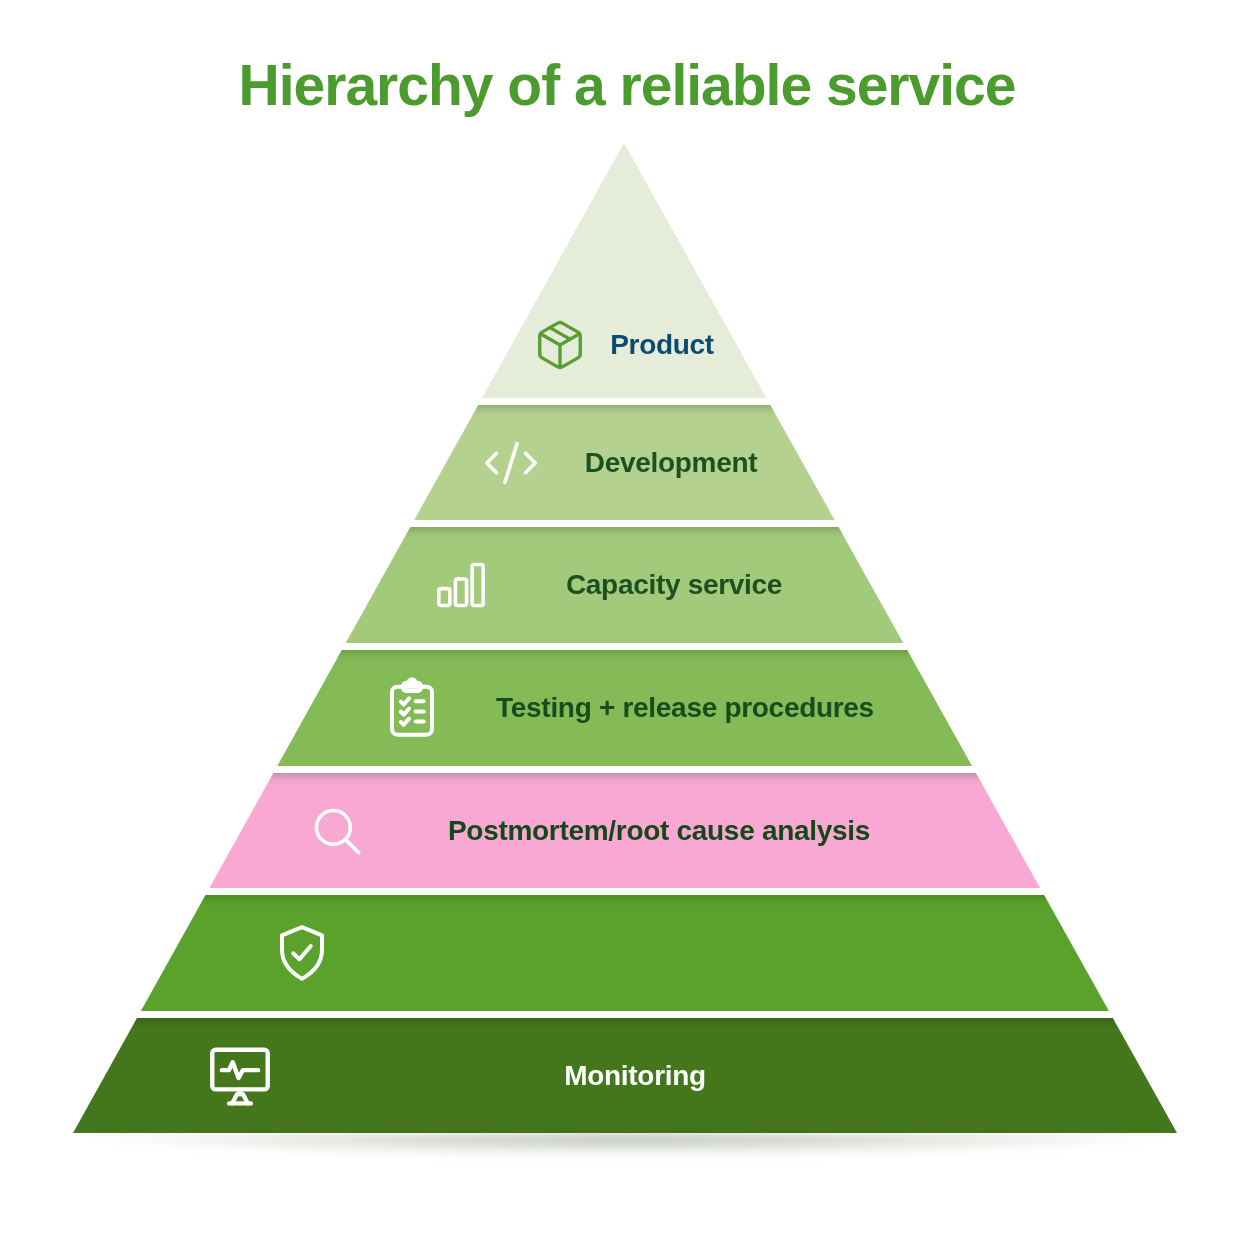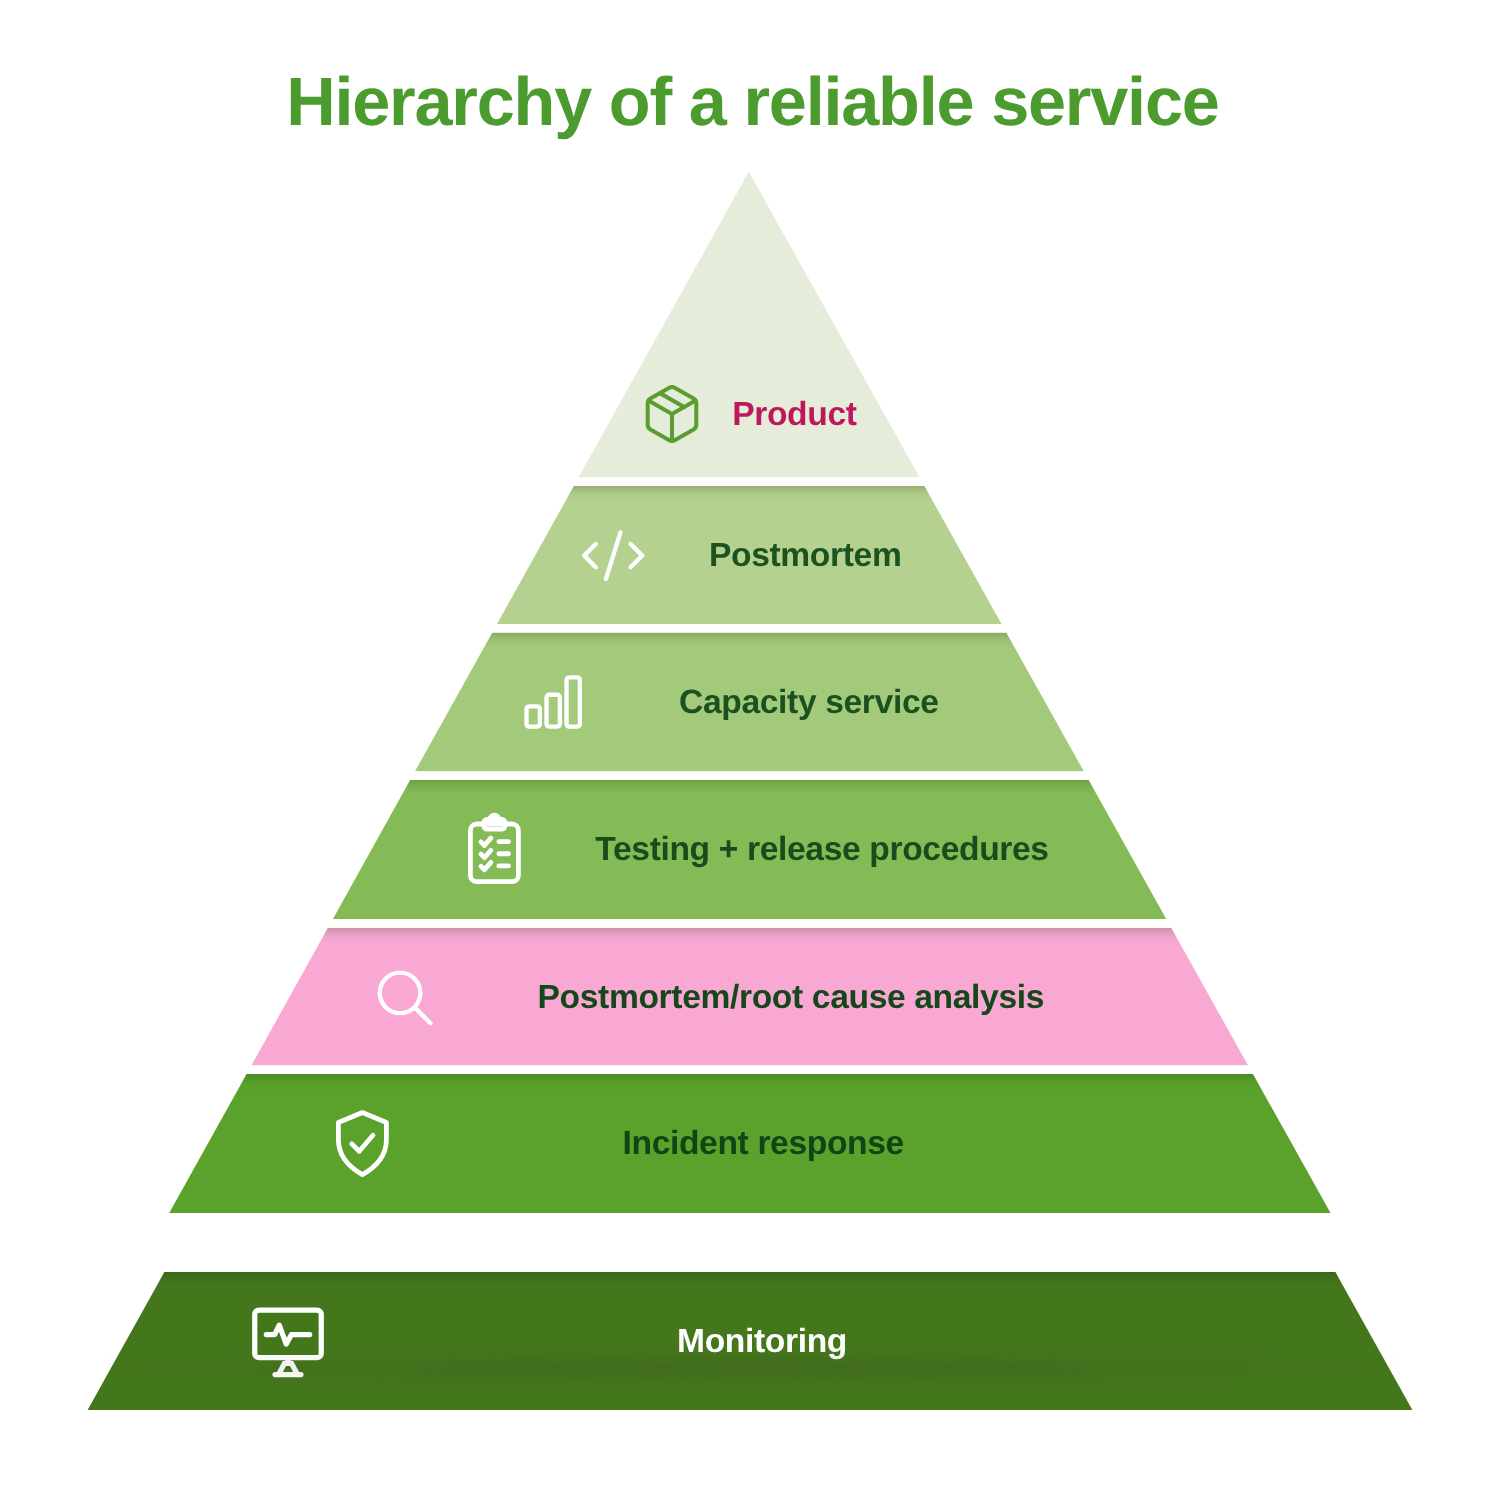--- a/index.html
+++ b/index.html
@@ -33,31 +33,31 @@
   <div id="pyramid">
       <div class="band" style="top: 143px; height: 255px; background: rgb(230, 236, 218); clip-path: polygon(624px 0px, 766.4px 255px, 482.1px 255px);">
         <span class="icon" style="left: 533px; top: 175px; height: 54px; width: 54px; color: rgb(90, 158, 51);">
           <svg viewBox="0 0 24 24" fill="none" stroke="currentColor" stroke-width="1.5" stroke-linecap="round" stroke-linejoin="round">
             <path d="M21 8a2 2 0 0 0-1-1.73l-7-4a2 2 0 0 0-2 0l-7 4A2 2 0 0 0 3 8v8a2 2 0 0 0 1 1.73l7 4a2 2 0 0 0 2 0l7-4A2 2 0 0 0 21 16Z"></path>
             <path d="m3.3 7 8.7 5 8.7-5"></path>
             <path d="M12 22V12"></path>
             <path d="m7.5 4.27 9 5.15"></path>
           </svg>
         </span>
-        <span class="label" style="left: 662px; top: 202px; color: #be185d;">Product</span>
+        <span class="label" style="left: 662px; top: 202px; color: #0c4a6e;">Product</span>
       </div>
       <div class="band shaded" style="top: 405px; height: 115px; background: rgb(181, 209, 144); clip-path: polygon(478.2px 0px, 770.3px 0px, 834.6px 115px, 414.2px 115px);">
         <span class="icon" style="left: 482px; top: 28.5px; height: 58px; width: 58px; color: rgb(255, 255, 255);">
           <svg viewBox="0 0 24 24" fill="none" stroke="currentColor" stroke-width="1.5" stroke-linecap="round" stroke-linejoin="round">
             <path d="m18 16 4-4-4-4"></path>
             <path d="m6 8-4 4 4 4"></path>
             <path d="m14.5 4-5 16"></path>
           </svg>
         </span>
-        <span class="label" style="left: 671px; top: 57.5px; color: rgb(28, 82, 32);">Postmortem</span>
+        <span class="label" style="left: 671px; top: 57.5px; color: rgb(28, 82, 32);">Development</span>
       </div>
       <div class="band shaded" style="top: 527px; height: 116px; background: rgb(163, 201, 123); clip-path: polygon(410.3px 0px, 838.5px 0px, 903.3px 116px, 345.7px 116px);">
         <span class="icon" style="left: 432px; top: 29px; height: 58px; width: 58px; color: rgb(255, 255, 255);">
           <svg viewBox="0 0 24 24" fill="none" stroke="currentColor" stroke-width="1.5" stroke-linecap="round" stroke-linejoin="round">
             <rect x="2.8" y="13.5" width="4.6" height="7" rx="0.9"></rect>
             <rect x="9.7" y="9.5" width="4.6" height="11" rx="0.9"></rect>
             <rect x="16.6" y="3.5" width="4.6" height="17" rx="0.9"></rect>
           </svg>
         </span>
         <span class="label" style="left: 674px; top: 58px; color: rgb(27, 81, 31);">Capacity service</span>
@@ -87,23 +87,22 @@
         </span>
         <span class="label" style="left: 659px; top: 57.5px; color: rgb(20, 71, 25);">Postmortem/root cause analysis</span>
       </div>
       <div class="band shaded" style="top: 895px; height: 116px; background: rgb(90, 162, 44); clip-path: polygon(205.5px 0px, 1044.1px 0px, 1108.9px 116px, 140.9px 116px);">
         <span class="icon" style="left: 270px; top: 26px; height: 64px; width: 64px; color: rgb(255, 255, 255);">
           <svg viewBox="0 0 24 24" fill="none" stroke="currentColor" stroke-width="1.5" stroke-linecap="round" stroke-linejoin="round">
             <path d="M12 2.3 19.5 5.4v5.4c0 4.8-3.1 8.4-7.5 10.9-4.4-2.5-7.5-6.1-7.5-10.9V5.4Z"></path>
             <path d="m8.7 12.1 2.3 2.3 4.3-5"></path>
           </svg>
         </span>
-        <span class="label" style="left: 636px; top: 58px; color: rgb(18, 68, 22);">Incident response</span>
       </div>
-      <div class="band shaded" style="top: 1018px; height: 115px; background: rgb(68, 118, 28); clip-path: polygon(137px 0px, 1112.8px 0px, 1177px 115px, 73px 115px); margin-top: 42px;">
+      <div class="band shaded" style="top: 1018px; height: 115px; background: rgb(68, 118, 28); clip-path: polygon(137px 0px, 1112.8px 0px, 1177px 115px, 73px 115px);">
         <span class="icon" style="left: 205px; top: 22.5px; height: 70px; width: 70px; color: rgb(255, 255, 255);">
           <svg viewBox="0 0 24 24" fill="none" stroke="currentColor" stroke-width="1.5" stroke-linecap="round" stroke-linejoin="round">
             <rect x="2.5" y="3" width="19" height="13.6" rx="1.2"></rect>
             <path d="M5.8 10h2.4l1.3-2.7 2 5.4 1.5-2.7h5.2"></path>
             <path d="M12 16.6v1.6"></path>
             <path d="m9.3 21.4 1.7-3.2h2l1.7 3.2"></path>
             <path d="M8.3 21.4h7.4"></path>
           </svg>
         </span>
         <span class="label" style="left: 635px; top: 57.5px; color: rgb(255, 255, 255);">Monitoring</span>

